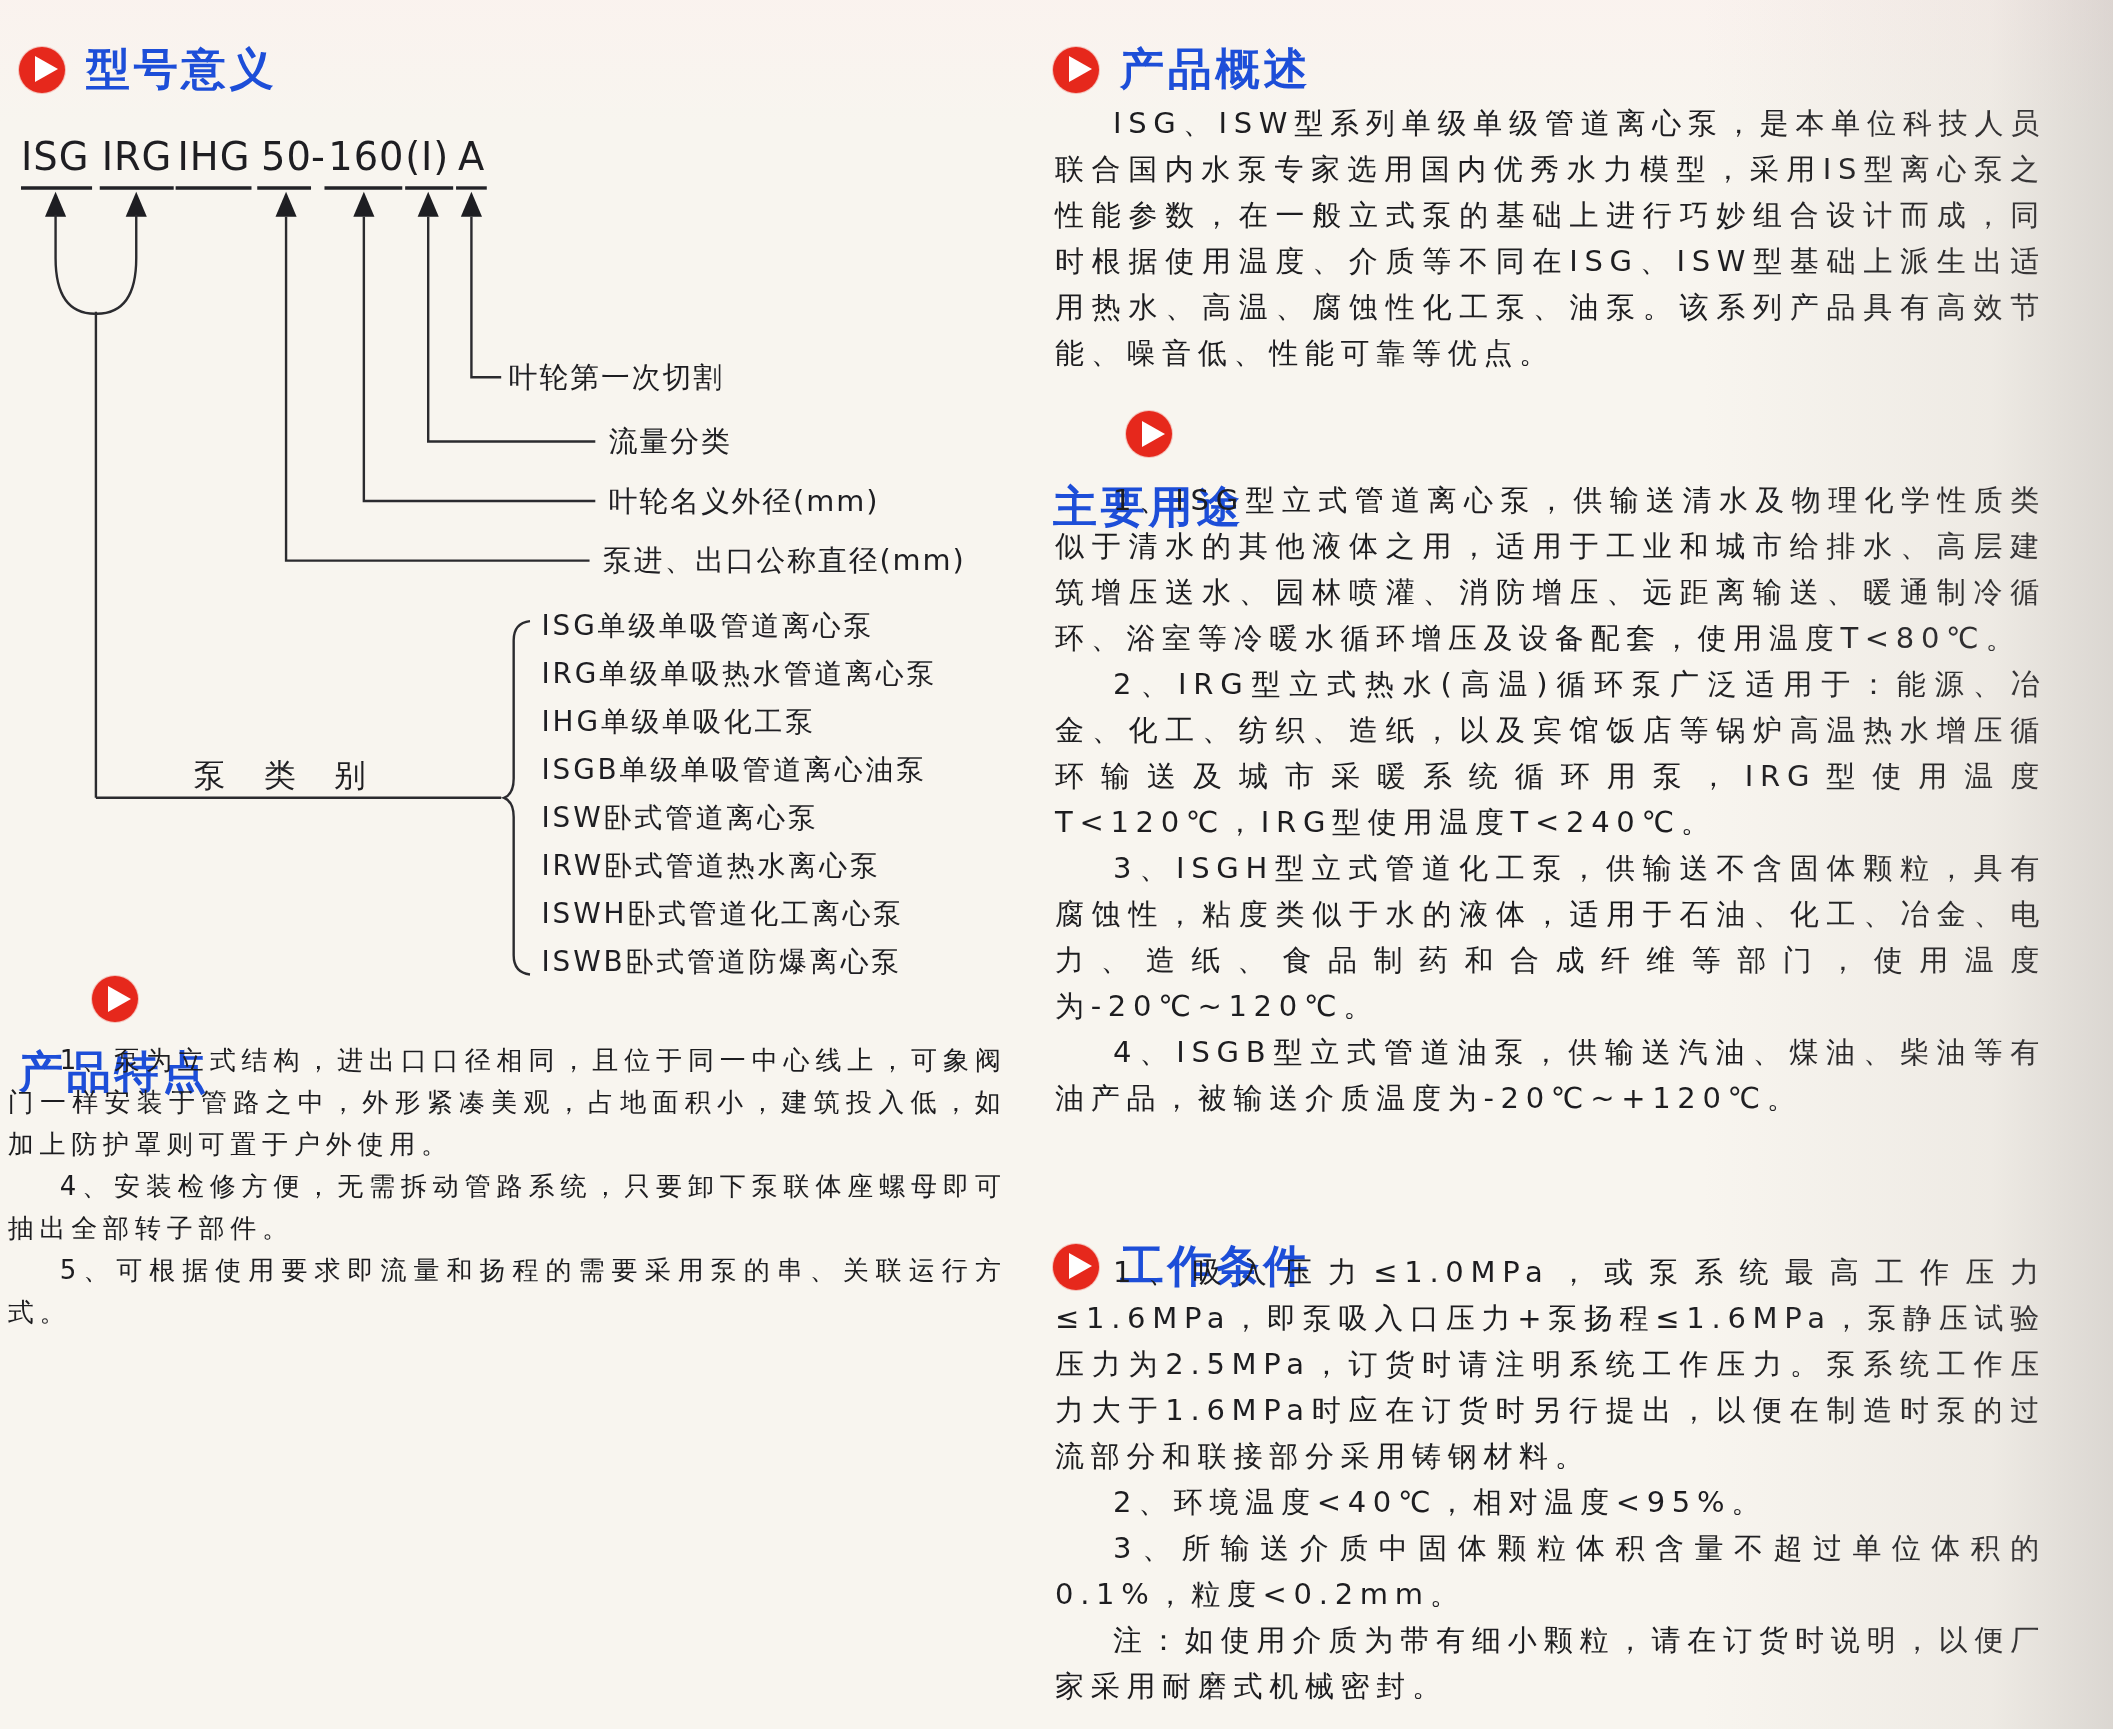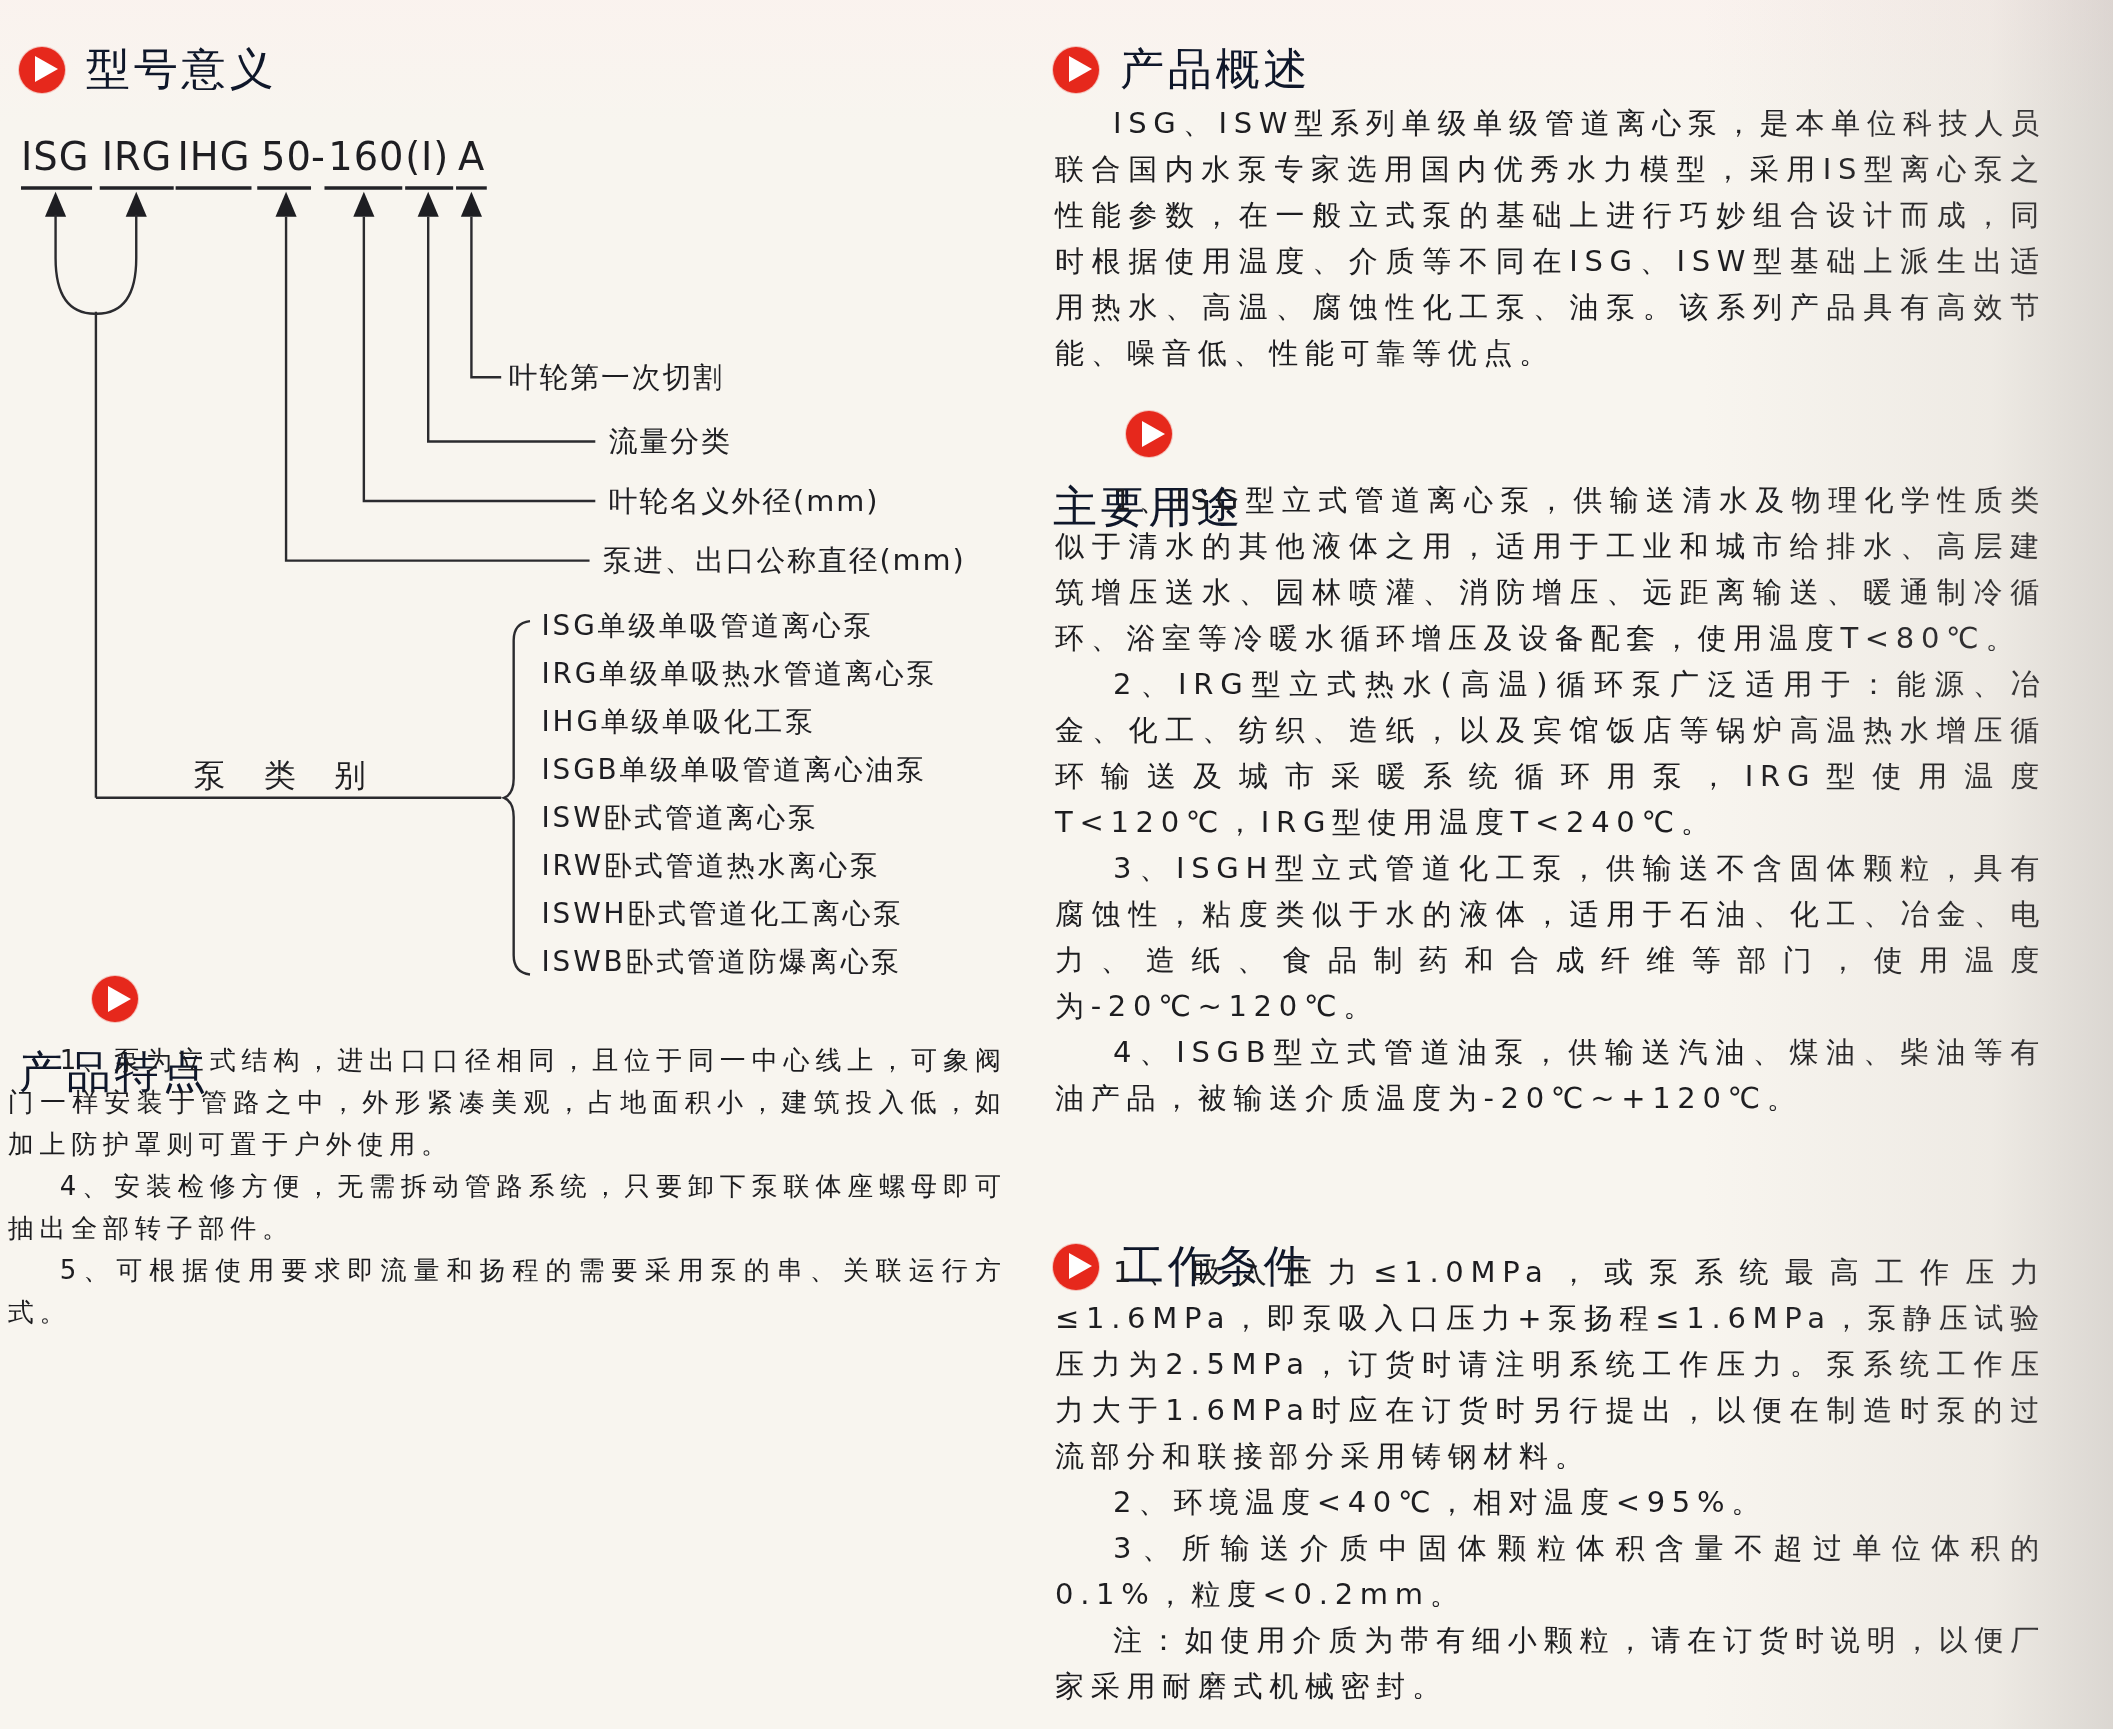--- a/index.html
+++ b/index.html
@@ -23,21 +23,21 @@
   .bullet{
     width:46px;height:46px;border-radius:50%;background:#e6281c;
     position:relative;flex:0 0 auto;box-shadow:0 0 0 1px rgba(230,40,28,.25);
   }
   .bullet::after{
     content:"";position:absolute;left:16.3px;top:9.6px;
     border-left:23px solid #ffffff;
     border-top:13.4px solid transparent;border-bottom:13.4px solid transparent;
   }
   .sec-title{
-    margin:0;font-size:44px;font-weight:normal;color:#0f172a;letter-spacing:3.8px;text-align:center;
+    margin:0;font-size:44px;font-weight:bold;color:#1d4ed8;letter-spacing:3.8px;text-align:center;
   }
   .body-text{position:absolute;text-align:justify;}
   .body-text p{margin:0;text-indent:2em;}
   .rcol{font-size:29px;line-height:46px;letter-spacing:6.7px;}
   .lcol{font-size:26px;line-height:42px;letter-spacing:5.8px;}
   svg text{fill:#1e1e22;}
   .model{font-size:40px;letter-spacing:1px;}
   .callout{font-size:30px;letter-spacing:2px;}
   .cat{font-size:29px;letter-spacing:3px;}
   .pumpclass{font-size:33px;}

